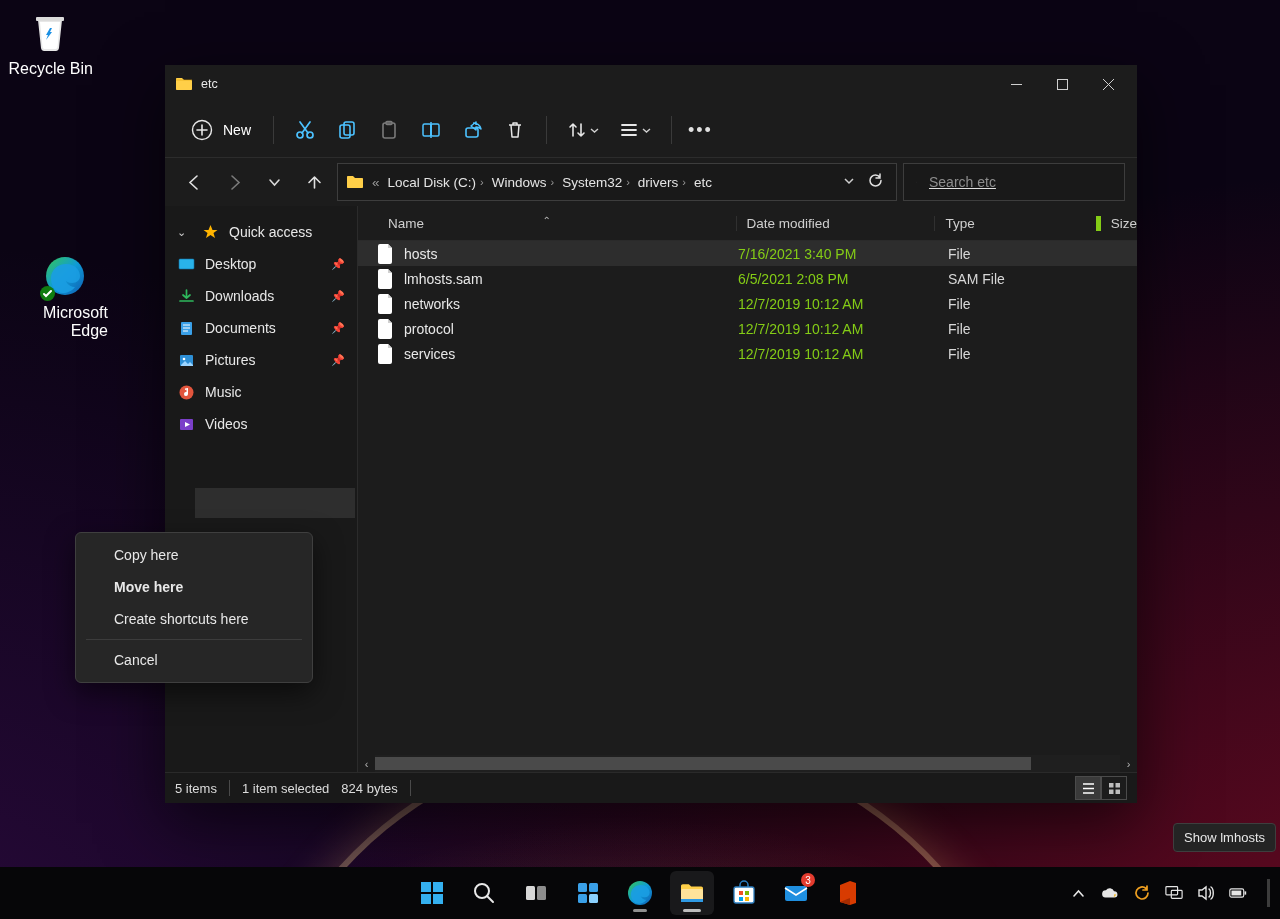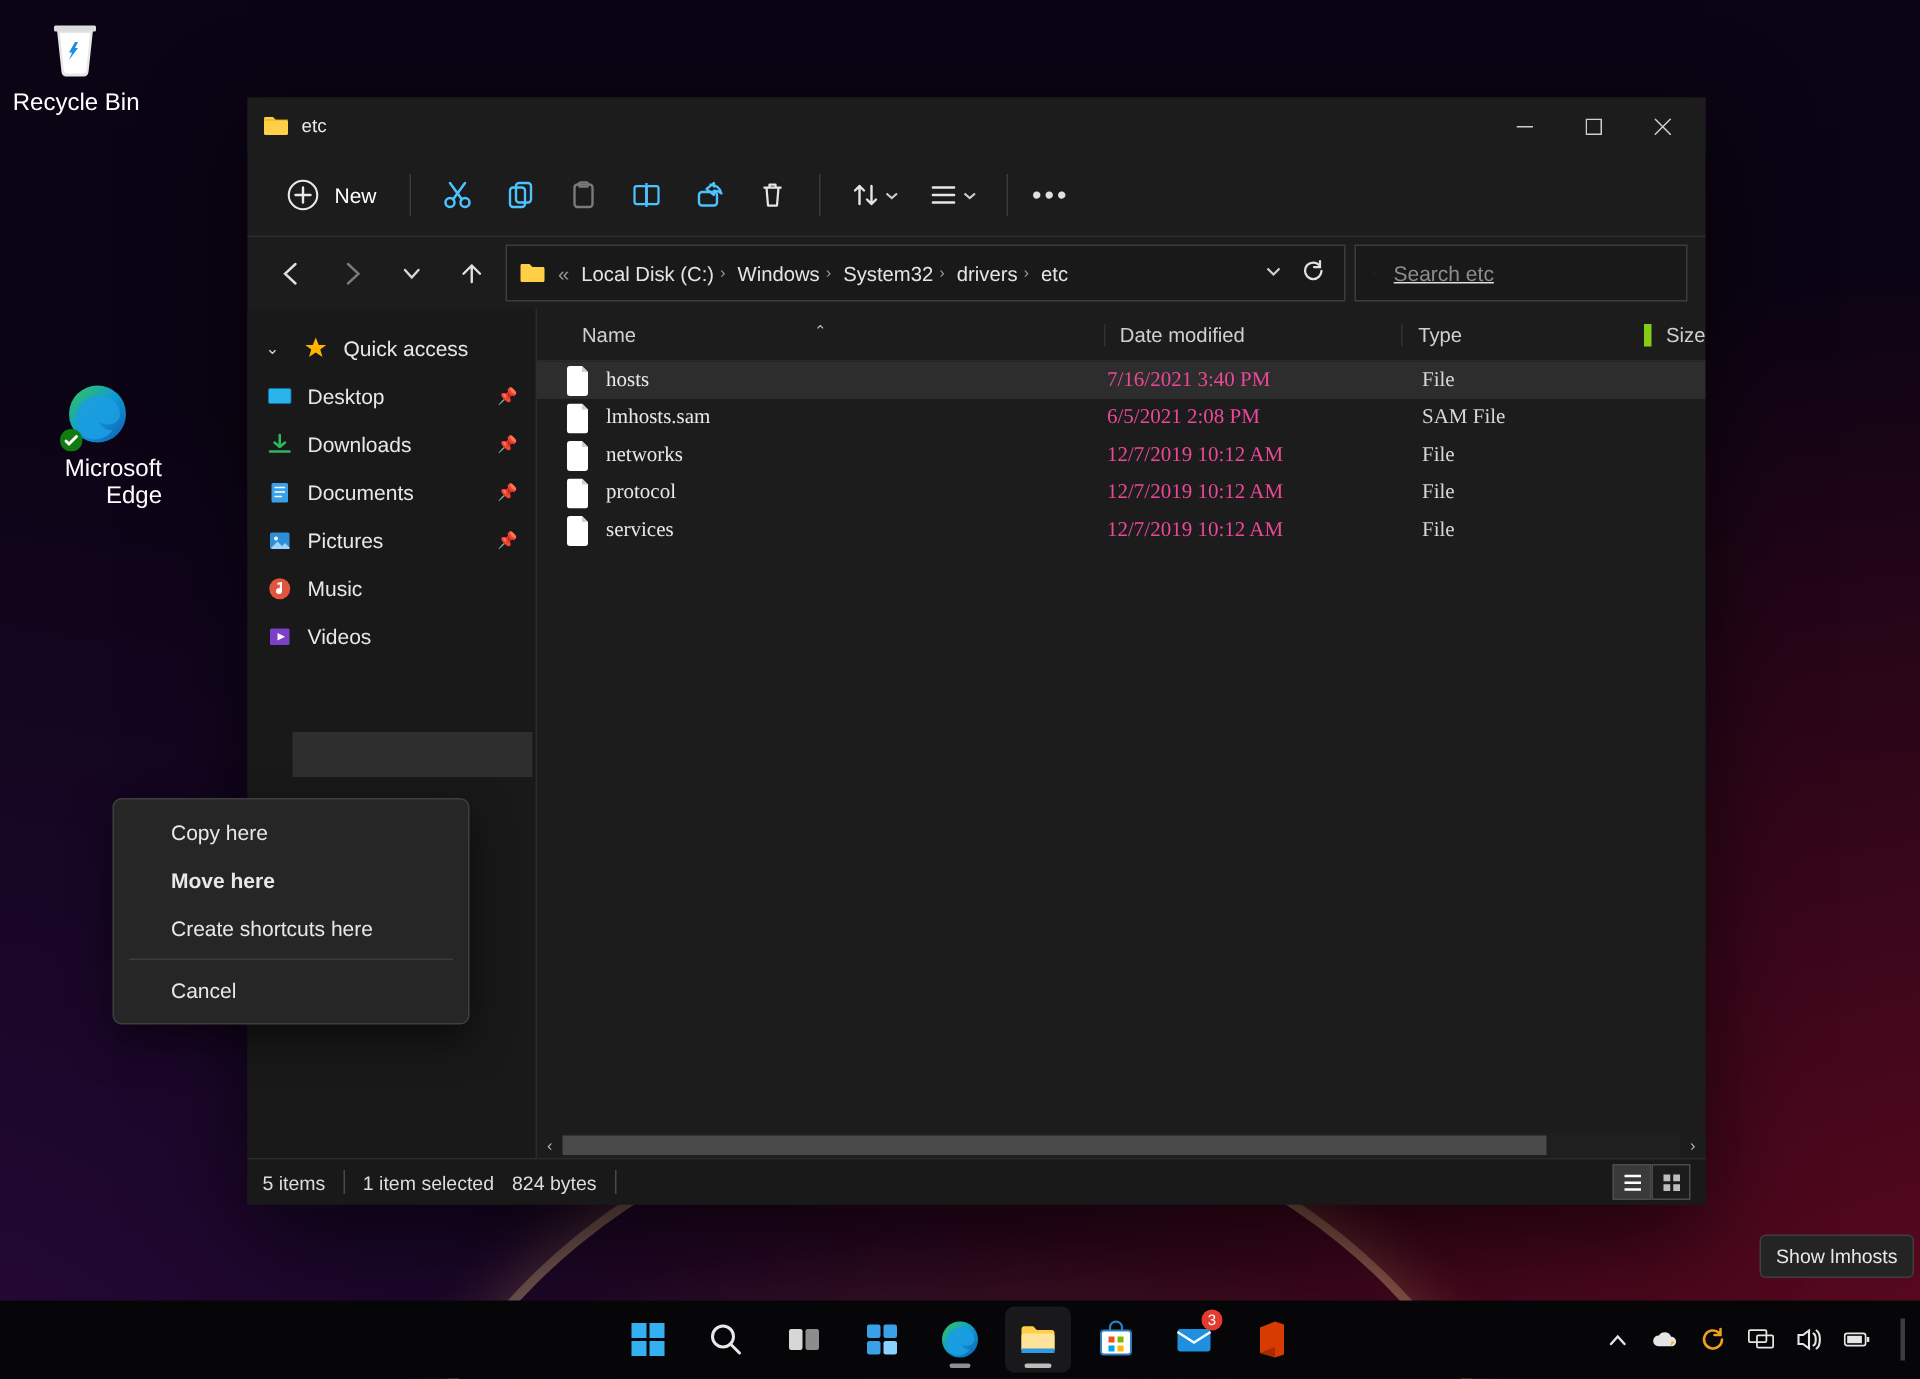--- a/index.html
+++ b/index.html
@@ -195,26 +195,25 @@
   .col-type { width:160px; border-left:1px solid #303030; padding-left:10px;}
   .col-size { flex:1; border-left:5px solid #84cc16; padding-left:10px;}
 
   .rows { flex:1; overflow:hidden; }
   .row {
     display:flex;
     height:25px;
     align-items:center;
     font-size:14px;
     color:#e8e8e8;
-    font-family:Liberation Serif, serif;
   }
   .row.selected{ background:#2d2d2d; }
   .row .r-name { width:370px; display:flex; align-items:center; gap:10px; padding-left:20px; box-sizing:border-box;}
   .row .file-ico{width:16px;height:20px;}
-  .row .r-date { width:200px; padding-left:10px; color:#ec4899;}
+  .row .r-date { width:200px; padding-left:10px; color:#84cc16;}
   .row .r-type { width:160px; padding-left:10px; color:#d7d7d7;}
   .row .r-size { flex:1; }
 
   .hscroll {
     height:17px;
     background:#1c1c1c;
     display:flex;
     align-items:center;
   }
   .hscroll .arrow{width:17px;text-align:center;color:#b5b5b5;font-size:11px;}

